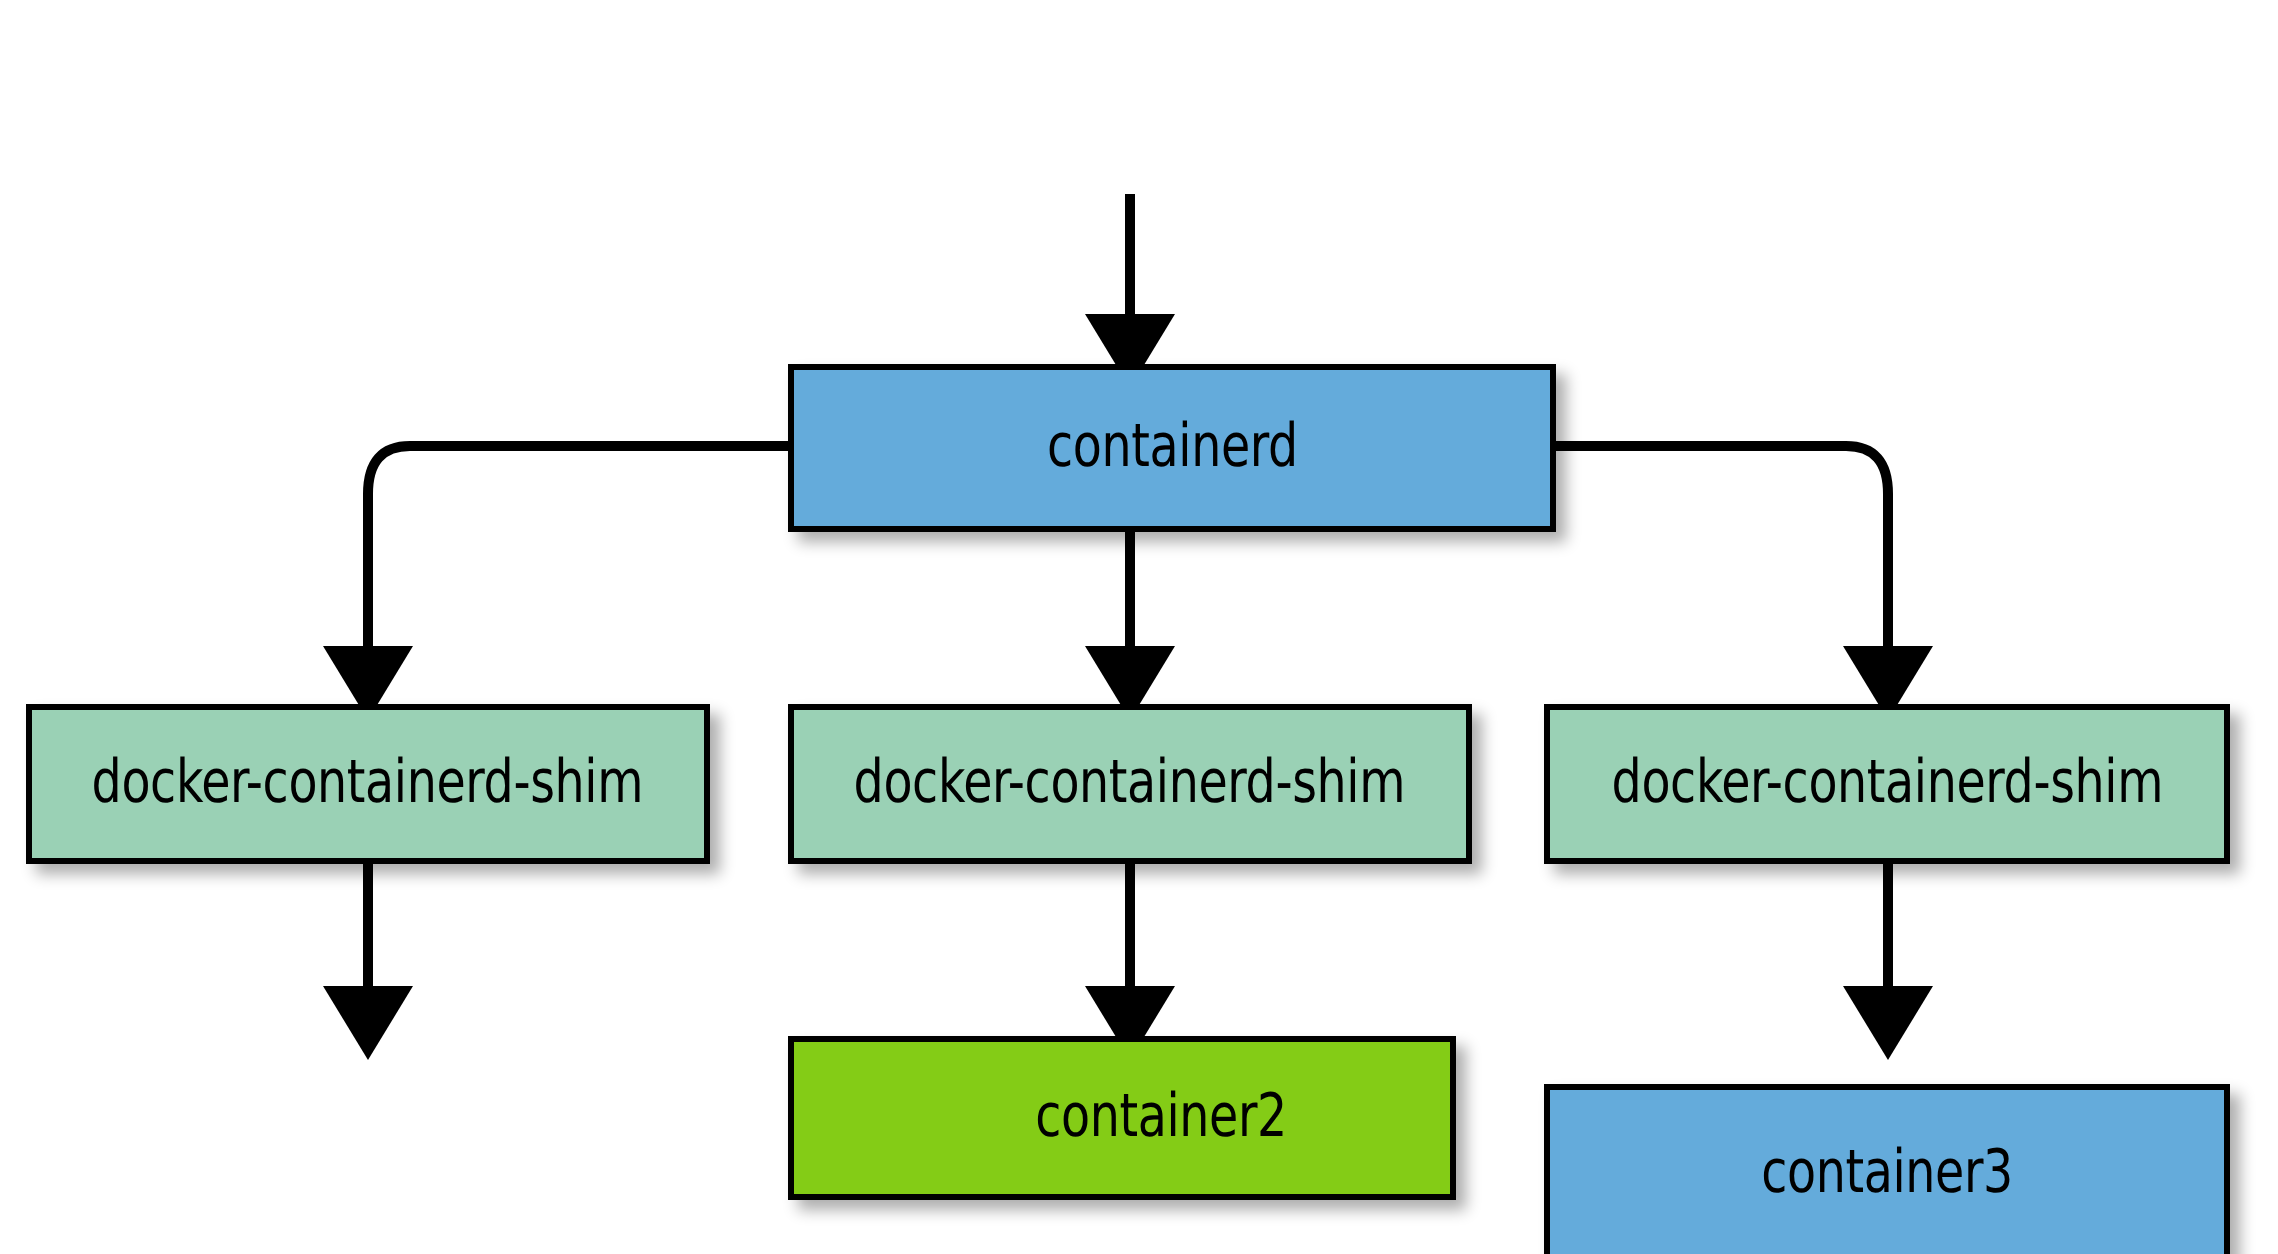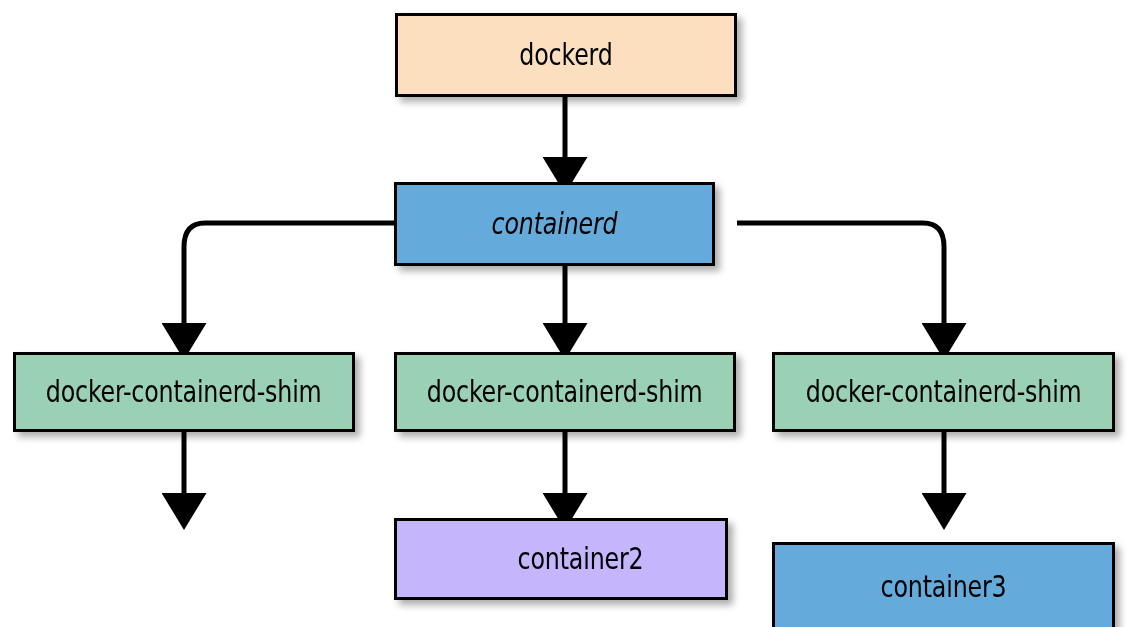--- a/index.html
+++ b/index.html
@@ -69,42 +69,39 @@
 
     <path d="M737,223 L923,223 Q944,223 944,247 L944,329" stroke="#000000" stroke-width="5" fill="none" marker-end="url(#arrowhead)"></path>
 
     <path d="M184,432 L184,499" stroke="#000000" stroke-width="5" fill="none" marker-end="url(#arrowhead)"></path>
 
     <path d="M565,432 L565,499" stroke="#000000" stroke-width="5" fill="none" marker-end="url(#arrowhead)"></path>
 
     <path d="M944,432 L944,499" stroke="#000000" stroke-width="5" fill="none" marker-end="url(#arrowhead)"></path>
   </svg>
 
-  <div class="node node-daemon" style="left: 395px; top: 13px; width: 342px; height: 84px; background: rgb(251, 223, 190);">
-    <span class="node-label">dockerd</span>
-  </div>
 
-  <div class="node node-runtime" style="left: 394px; top: 182px; width: 321px; height: 84px; background: rgb(100, 171, 219); font-style: italic;">
+  <div class="node node-runtime" style="left: 394px; top: 182px; width: 384px; height: 84px; background: rgb(100, 171, 219);">
     <span class="node-label">containerd</span>
   </div>
 
   <div class="node node-shim" style="left: 13px; top: 352px; width: 342px; height: 80px; background: rgb(154, 209, 181);">
     <span class="node-label">docker-containerd-shim</span>
   </div>
 
   <div class="node node-shim" style="left: 394px; top: 352px; width: 342px; height: 80px; background: rgb(154, 209, 181);">
     <span class="node-label">docker-containerd-shim</span>
   </div>
 
   <div class="node node-shim" style="left: 772px; top: 352px; width: 343px; height: 80px; background: rgb(154, 209, 181);">
     <span class="node-label">docker-containerd-shim</span>
   </div>
 
 
-  <div class="node node-container" style="left: 394px; top: 518px; width: 334px; height: 82px; background: #c4b5fd; padding-left: 40px;">
+  <div class="node node-container" style="left: 394px; top: 518px; width: 334px; height: 82px; background: #84cc16; padding-left: 40px;">
     <span class="node-label">container2</span>
   </div>
 
   <div class="node node-container" style="left: 772px; top: 518px; width: 343px; height: 90px; background: rgb(100, 171, 219); margin-top: 24px;">
     <span class="node-label">container3</span>
   </div>
 
 </div>
 
 </body></html>

